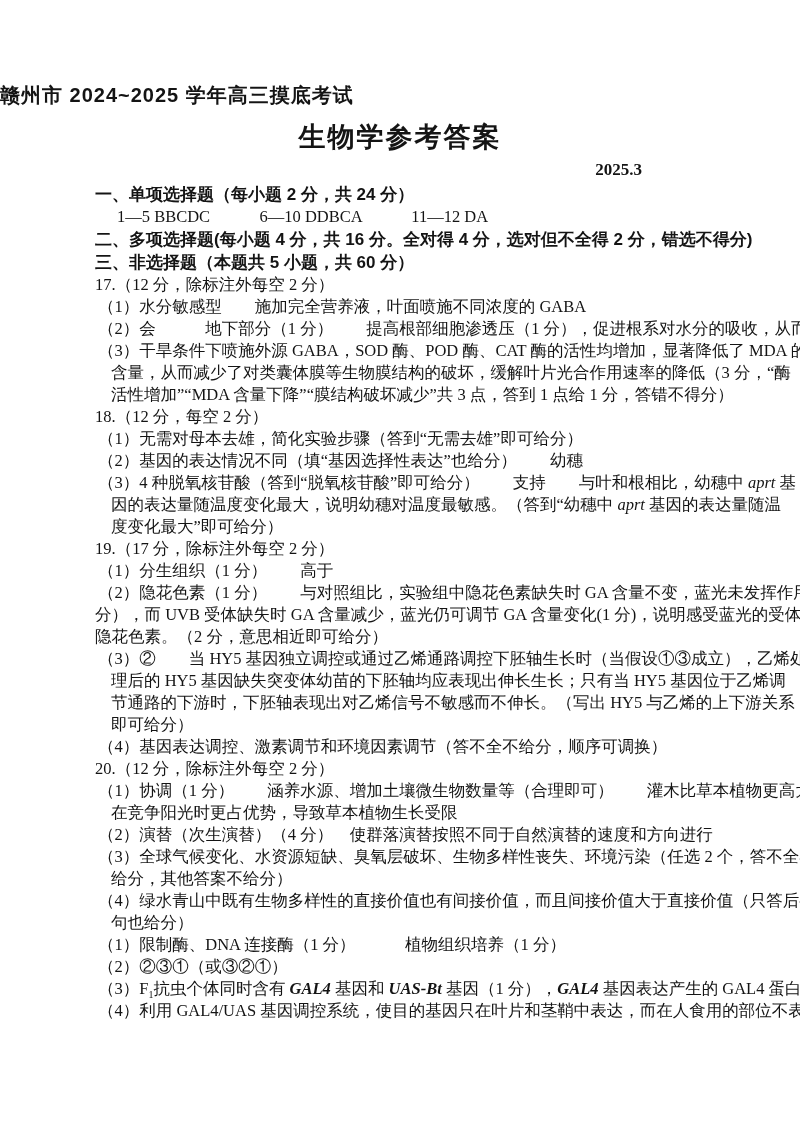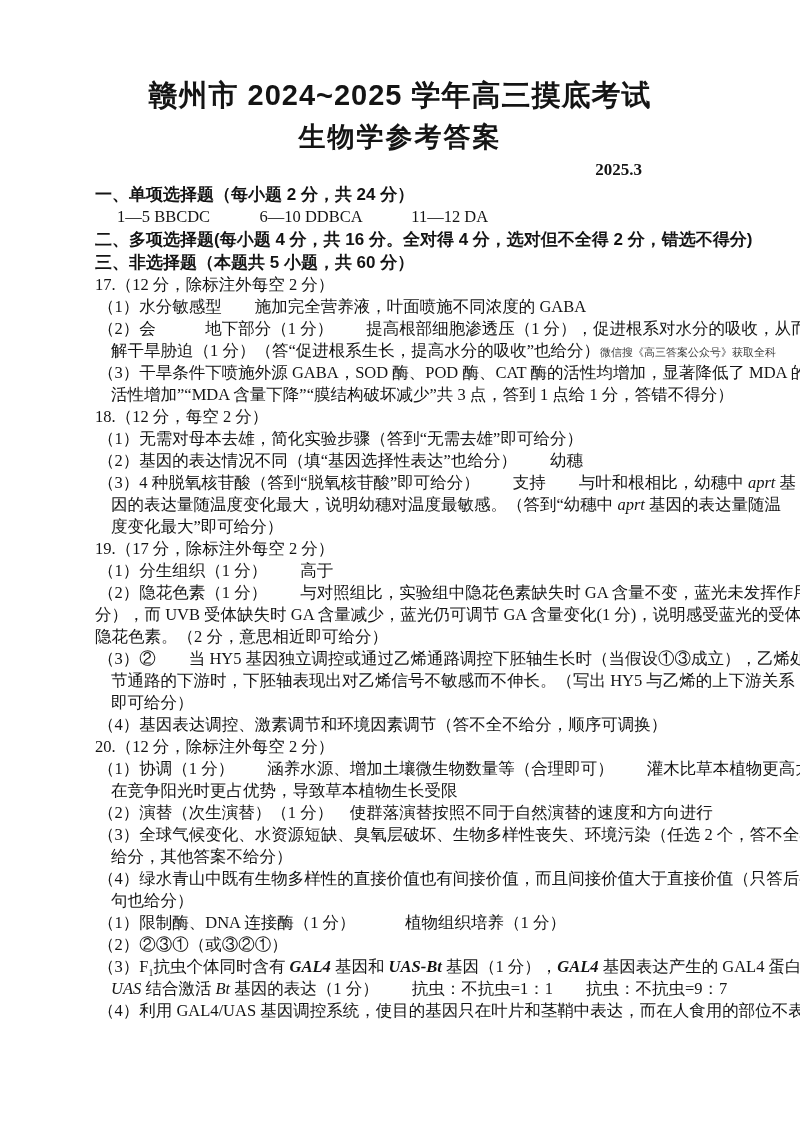--- a/index.html
+++ b/index.html
@@ -14,24 +14,24 @@
     font-family: "Liberation Serif", "DejaVu Serif", serif;
     color: #141414;
   }
   .page {
     width: 800px;
     height: 1131px;
     position: relative;
   }
   .title1 {
     padding-top: 78px;
-    text-align: center;
+    text-align: left;
     font-family: "Liberation Sans", "DejaVu Sans", sans-serif;
     font-weight: 700;
-    font-size: 29px;
+    font-size: 20px;
     line-height: 34px;
     letter-spacing: 1px;
   }
   .title2 {
     text-align: center;
     font-family: Liberation Sans, sans-serif;
     font-weight: 700;
     font-size: 27px;
     line-height: 34px;
     margin-top: 8px;
@@ -87,45 +87,45 @@
   <div class="title2">生物学参考答案</div>
   <div class="date">2025.3</div>
   <div class="doc">
       <div class="line h"><span>一、单项选择题（每小题 2 分，共 24 分）</span></div>
       <div class="line ans"><span>1—5 BBCDC　　　6—10 DDBCA　　　11—12 DA</span></div>
       <div class="line h"><span>二、多项选择题(每小题 4 分，共 16 分。全对得 4 分，选对但不全得 2 分，错选不得分)</span></div>
       <div class="line h"><span>三、非选择题（本题共 5 小题，共 60 分）</span></div>
       <div class="line num"><span>17.（12 分，除标注外每空 2 分）</span></div>
       <div class="line item"><span>（1）水分敏感型　　施加完全营养液，叶面喷施不同浓度的 GABA</span></div>
       <div class="line item"><span>（2）会　　　地下部分（1 分）　　提高根部细胞渗透压（1 分），促进根系对水分的吸收，从而缓</span></div>
-      <div class="line cont"><span>解干旱胁迫（1 分）（答“促进根系生长，提高水分的吸收”也给分）</span><span class="small">微信搜《高三答案公众号》获取全科</span></div>
       <div class="line item"><span>（3）干旱条件下喷施外源 GABA，SOD 酶、POD 酶、CAT 酶的活性均增加，显著降低了 MDA 的</span></div>
+      <div class="line cont"><span>含量，从而减少了对类囊体膜等生物膜结构的破坏，缓解叶片光合作用速率的降低（3 分，“酶</span></div>
       <div class="line cont"><span>活性增加”“MDA 含量下降”“膜结构破坏减少”共 3 点，答到 1 点给 1 分，答错不得分）</span></div>
       <div class="line num"><span>18.（12 分，每空 2 分）</span></div>
       <div class="line item"><span>（1）无需对母本去雄，简化实验步骤（答到“无需去雄”即可给分）</span></div>
       <div class="line item"><span>（2）基因的表达情况不同（填“基因选择性表达”也给分）　　幼穗</span></div>
       <div class="line item"><span>（3）4 种脱氧核苷酸（答到“脱氧核苷酸”即可给分）　　支持　　与叶和根相比，幼穗中 </span><span class="i">aprt</span><span> 基</span></div>
       <div class="line cont"><span>因的表达量随温度变化最大，说明幼穗对温度最敏感。（答到“幼穗中 </span><span class="i">aprt</span><span> 基因的表达量随温</span></div>
       <div class="line cont"><span>度变化最大”即可给分）</span></div>
       <div class="line num"><span>19.（17 分，除标注外每空 2 分）</span></div>
       <div class="line item"><span>（1）分生组织（1 分）　　高于</span></div>
       <div class="line item"><span>（2）隐花色素（1 分）　　与对照组比，实验组中隐花色素缺失时 GA 含量不变，蓝光未发挥作用（1</span></div>
       <div class="line cont0"><span>分），而 UVB 受体缺失时 GA 含量减少，蓝光仍可调节 GA 含量变化(1 分)，说明感受蓝光的受体是</span></div>
       <div class="line cont0"><span>隐花色素。（2 分，意思相近即可给分）</span></div>
       <div class="line item"><span>（3）②　　当 HY5 基因独立调控或通过乙烯通路调控下胚轴生长时（当假设①③成立），乙烯处</span></div>
+      <div class="line cont"><span>理后的 HY5 基因缺失突变体幼苗的下胚轴均应表现出伸长生长；只有当 HY5 基因位于乙烯调</span></div>
       <div class="line cont"><span>节通路的下游时，下胚轴表现出对乙烯信号不敏感而不伸长。（写出 HY5 与乙烯的上下游关系</span></div>
       <div class="line cont"><span>即可给分）</span></div>
       <div class="line item"><span>（4）基因表达调控、激素调节和环境因素调节（答不全不给分，顺序可调换）</span></div>
       <div class="line num"><span>20.（12 分，除标注外每空 2 分）</span></div>
       <div class="line item"><span>（1）协调（1 分）　　涵养水源、增加土壤微生物数量等（合理即可）　　灌木比草本植物更高大，</span></div>
       <div class="line cont"><span>在竞争阳光时更占优势，导致草本植物生长受限</span></div>
-      <div class="line item"><span>（2）演替（次生演替）（1 分）　使群落演替按照不同于自然演替的速度和方向进行</span></div>
+      <div class="line item"><span>（2）演替（次生演替）（4 分）　使群落演替按照不同于自然演替的速度和方向进行</span></div>
       <div class="line item"><span>（3）全球气候变化、水资源短缺、臭氧层破坏、生物多样性丧失、环境污染（任选 2 个，答不全不</span></div>
       <div class="line cont"><span>给分，其他答案不给分）</span></div>
       <div class="line item"><span>（4）绿水青山中既有生物多样性的直接价值也有间接价值，而且间接价值大于直接价值（只答后半</span></div>
       <div class="line cont"><span>句也给分）</span></div>
       <div class="line item"><span>（1）限制酶、DNA 连接酶（1 分）　　　植物组织培养（1 分）</span></div>
       <div class="line item"><span>（2）②③①（或③②①）</span></div>
       <div class="line item"><span>（3）F</span><span class="sub">1</span><span>抗虫个体同时含有 </span><span class="i b">GAL4</span><span> 基因和 </span><span class="i b">UAS-Bt</span><span> 基因（1 分），</span><span class="i b">GAL4</span><span> 基因表达产生的 GAL4 蛋白与</span></div>
-      <div class="line cont"><span class="i">UAS</span><span> 结合激活 </span><span class="i">Bt</span><span> 基因的表达（1 分）　　抗虫：不抗虫=1：1　　抗虫：不抗虫=9：7</span></div>
       <div class="line item"><span>（4）利用 GAL4/UAS 基因调控系统，使目的基因只在叶片和茎鞘中表达，而在人食用的部位不表达。</span></div>
     </div>
 </div>
 
 </body></html>

